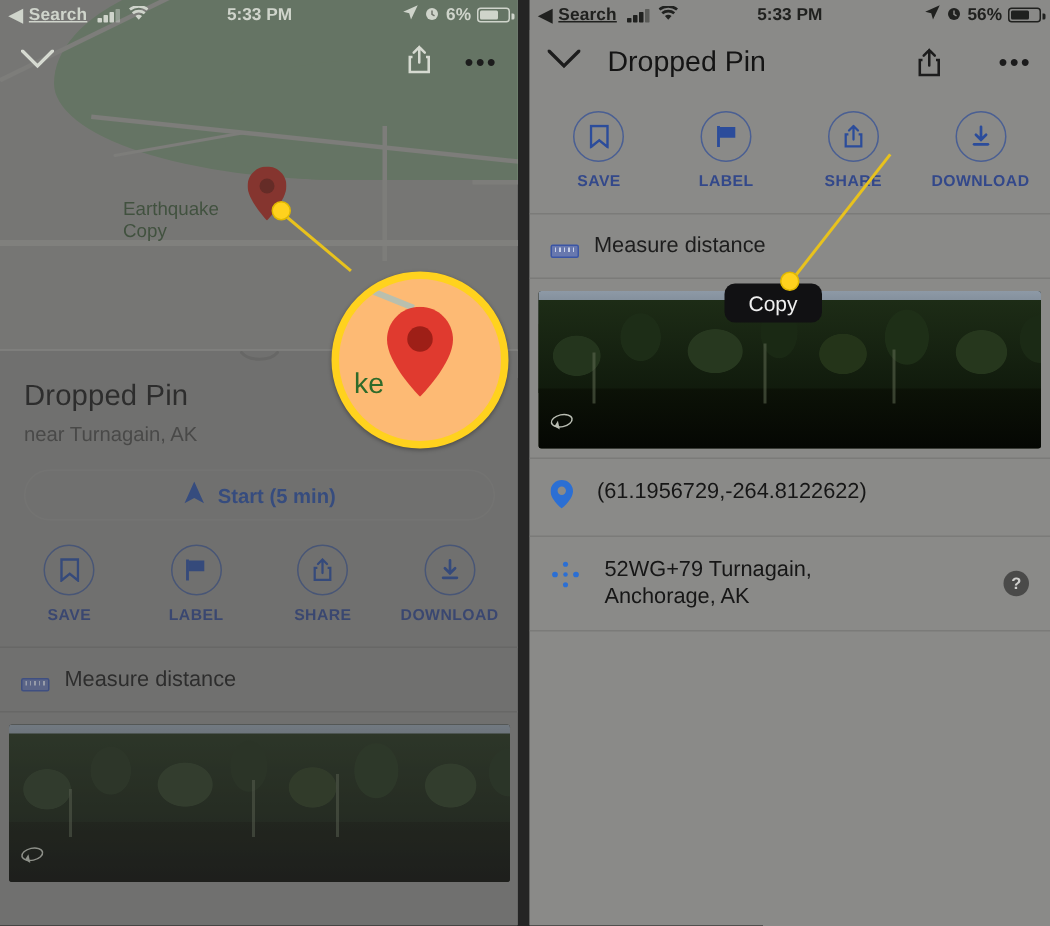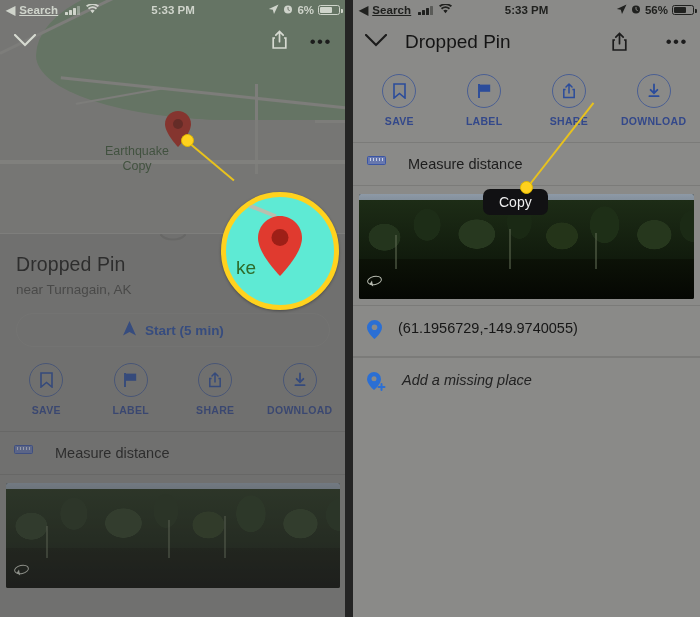--- a/index.html
+++ b/index.html
@@ -62,22 +62,22 @@
   .road {
     position: absolute; background: #a5a5a1;
   }
   .road.r1 { left: 0; top: 52px; width: 200px; height: 3px; transform: rotate(-26deg); transform-origin: left center; }
   .road.r2 { left: 60px; top: 92px; width: 300px; height: 3px; transform: rotate(6deg); }
   .road.r3 { left: 255px; top: 84px; width: 3px; height: 90px; }
   .road.r4 { left: 315px; top: 120px; width: 40px; height: 3px; }
   .road.r5 { left: 75px; top: 95px; width: 90px; height: 2px; transform: rotate(-10deg); border-radius:2px;}
   .road.r6 { left: 0; top: 160px; width: 346px; height: 4px; background:#ababa6; }
   .park-label {
-    position: absolute; left: 82px; top: 144px; width: 110px;
-    text-align: center; color: #3f5b3b; font-size: 12.5px; line-height: 15px;
+    position: absolute; left: 82px; top: 132px; width: 110px;
+    color: #3f5b3b; font-size: 12.5px; line-height: 15px;
   }
   .map-pin {
     position: absolute; left: 165px; top: 111px; width: 26px; height: 36px;
   }
   .map-pin svg { display:block; }
 
   
   .map-dim {
     position: absolute; inset: 0; background: rgba(70,70,70,0.42); z-index: 2; pointer-events:none;
   }
@@ -108,21 +108,21 @@
 
   .actions { display: flex; padding: 16px 4px 0; }
   .action { flex: 1; display: flex; flex-direction: column; align-items: center; gap: 7px; }
   .action .ring {
     width: 34px; height: 34px; border-radius: 50%; border: 1.4px solid #4a5f93;
     display: flex; align-items: center; justify-content: center;
   }
   .action .lbl { font-size: 10.5px; font-weight: bold; color: #33488a; letter-spacing: .3px; }
 
   .sep { height: 1px; background: #7b7b79; margin: 15px 0 0; }
-  .measure-row { display: flex; align-items: flex-start; gap: 22px; padding: 13px 14px; }
+  .measure-row { display: flex; align-items: flex-end; gap: 10px; padding: 13px 14px; }
   .ruler {
     width: 19px; height: 9px; border: 1.6px solid #3a55a5; background: #6878ae; border-radius: 1.5px;
     position: relative;
   }
   .ruler::before {
     content:""; position:absolute; left:2px; top:1px; right:2px; height:3px;
     background: repeating-linear-gradient(to right, #c8d0e6 0 1px, transparent 1px 3px);
   }
   .measure-text { font-size: 14.5px; color: #1d1d1d; }
 
@@ -178,21 +178,21 @@
     position: absolute; right: 14px; top: 50%; transform: translateY(-50%);
     width: 17px; height: 17px; border-radius: 50%; background: #4a4a49; color: #cfcfcd;
     font-size: 11px; font-weight: bold; display: flex; align-items: center; justify-content: center;
   }
 
   
   .magnifier {
     position: absolute; border-radius: 50%; border: 5px solid #ffd21e;
     overflow: hidden; z-index: 20; box-shadow: 0 1px 3px rgba(0,0,0,.35);
   }
-  .mag-left { left: 221px; top: 192px; width: 118px; height: 118px; background: #5eead4; }
+  .mag-left { left: 221px; top: 181px; width: 118px; height: 118px; background: #fdba74; }
   .mag-left .bigpin { position: absolute; left: 50%; top: 47%; transform: translate(-50%,-50%); }
   .mag-left .ke {
     position: absolute; left: 10px; top: 60px; font-size: 19px; color: #2f6b2a; font-weight: 500;
   }
   .mag-left .roadbit { position: absolute; left: -8px; top: 6px; width: 60px; height: 4px; background: #b9bfae; transform: rotate(22deg); }
 
   .leader { position: absolute; background: #e8c21d; z-index: 15; height: 2px; transform-origin: left center; }
   .leaddot {
     position: absolute; width: 13px; height: 13px; border-radius: 50%; background: #ffd21e; z-index: 16;
     border: 1px solid #e0b800;
@@ -503,36 +503,42 @@
 
       <div class="rlist">
 
         <div class="rrow">
           <span style="padding-top:1px;">
             <svg width="15" height="19" viewBox="0 0 15 19">
                 <path d="M7.5 0A7.5 7.5 0 0 0 0 7.5C0 13 7.5 19 7.5 19S15 13 15 7.5A7.5 7.5 0 0 0 7.5 0z" fill="#2b6fd4"></path>
                 <circle cx="7.5" cy="7.2" r="2.8" fill="#8a8a88"></circle>
               </svg>
           </span>
-          <span class="rtxt">(61.1956729,-149.9740055)</span>
+          <span class="rtxt">(61.1956729,-264.8122622)</span>
         </div>
         <div class="rsep"></div>
 
+        <div class="rrow">
+          <span style="padding-top:3px;">
+            <svg width="20" height="18" viewBox="0 0 20 18">
+              <circle cx="10" cy="2.2" r="1.7" fill="#2b6fd4"></circle>
+              <circle cx="10" cy="15.8" r="1.7" fill="#2b6fd4"></circle>
+              <circle cx="3" cy="9" r="1.9" fill="#2b6fd4"></circle>
+              <circle cx="17" cy="9" r="1.9" fill="#2b6fd4"></circle>
+              <circle cx="10" cy="9" r="1.5" fill="#2b6fd4"></circle>
+            </svg>
+          </span>
+          <span class="rtxt">
+            <span>52WG+79 Turnagain,</span><br>
+            <span>Anchorage, AK</span>
+          </span>
+          <span class="help">?</span>
+        </div>
         <div class="rsep"></div>
 
-        <div class="rrow">
-          <span style="padding-top:1px;">
-            <svg width="19" height="19" viewBox="0 0 19 19">
-                <path d="M7 0A7 7 0 0 0 0 7c0 5.2 7 11 7 11s7-5.8 7-11a7 7 0 0 0-7-7z" fill="#2b6fd4"></path>
-                <circle cx="7" cy="6.8" r="2.5" fill="#8a8a88"></circle>
-                <path d="M14.5 12v6M11.5 15h6" stroke="#2b6fd4" stroke-width="2" stroke-linecap="round"></path>
-              </svg>
-          </span>
-          <span class="rtxt italic">Add a missing place</span>
-        </div>
 
       </div>
 
       <div class="tooltip-copy" style="left:130px;top:125px;">
         <span>Copy</span>
       </div>
       <div class="leaddot" style="left:167px;top:117px;"></div>
       <div class="leader" style="left:174px;top:123px;width:108px;transform:rotate(-52deg);"></div>
     </div>
 

